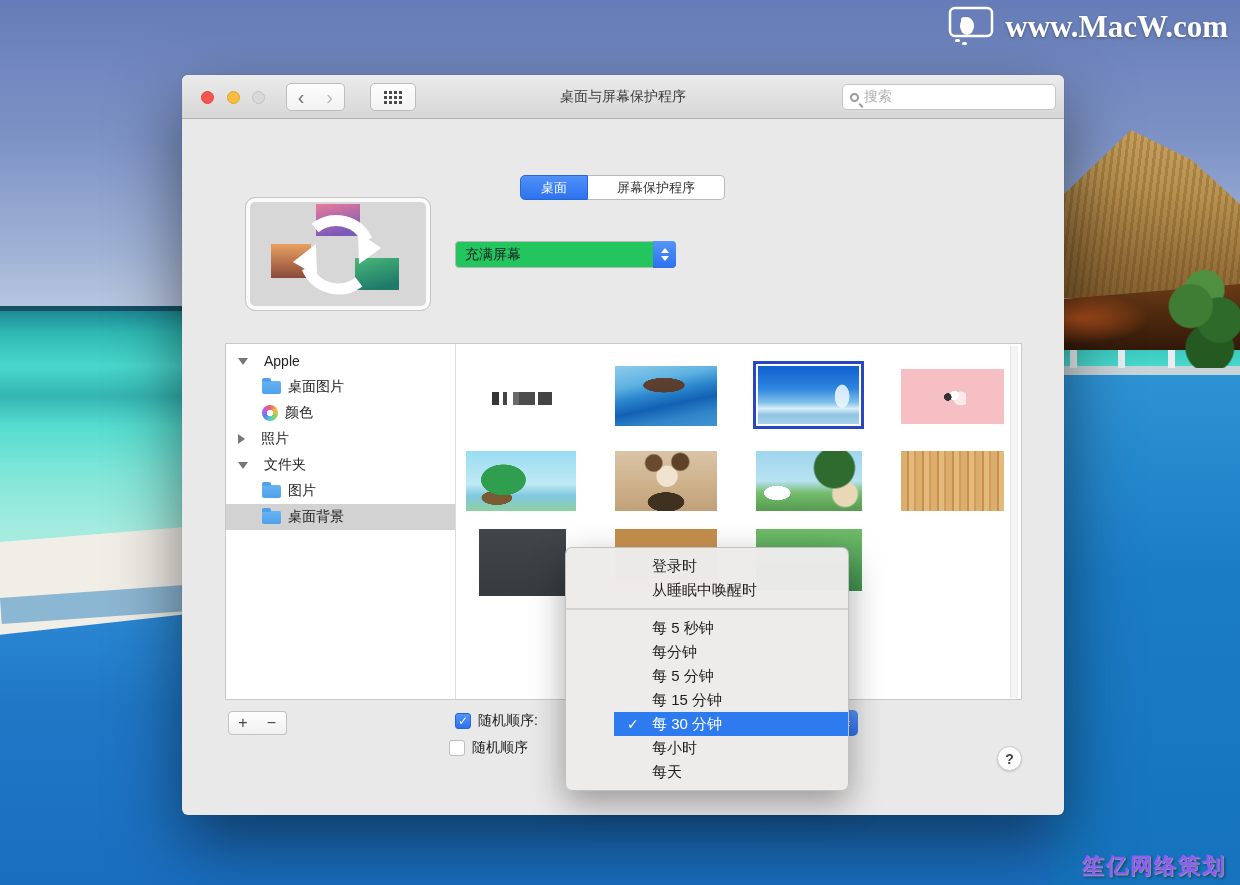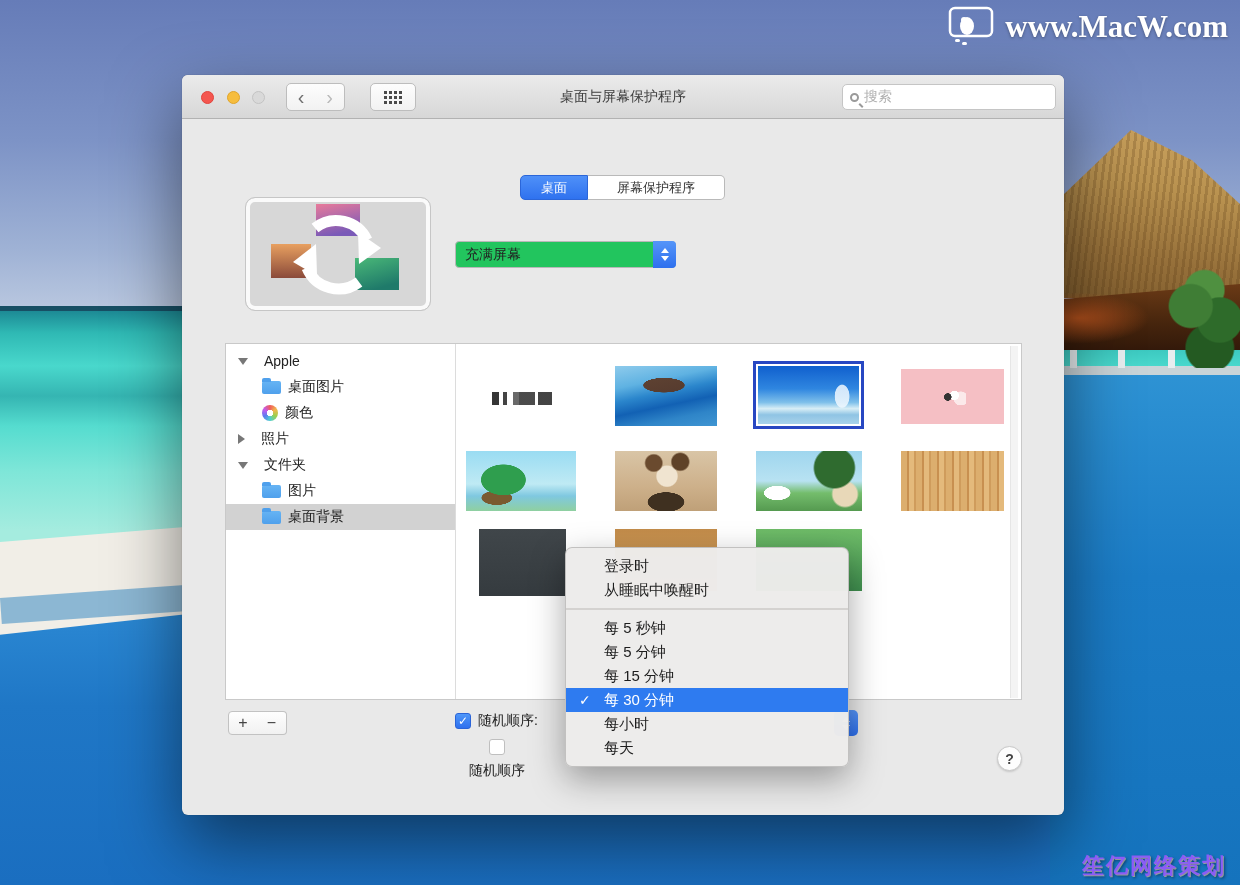--- a/index.html
+++ b/index.html
@@ -142,21 +142,21 @@
   .cb.off{background:#fff;border:1px solid #bfbfbf;color:rgba(0,0,0,0);}
   .helpbtn{position:absolute;left:815px;top:671px;width:25px;height:25px;border-radius:50%;background:#fdfdfd;
     border:1px solid #c9c9c9;box-shadow:0 1px 2px rgba(0,0,0,.15);color:#444;font-size:14px;font-weight:bold;
     display:flex;align-items:center;justify-content:center;padding:0;}
 
   
   .stepper-peek{position:absolute;left:834px;top:710px;width:24px;height:26px;z-index:45;border-radius:5px;
     background:linear-gradient(#5595f9,#2e70ee);display:flex;flex-direction:column;align-items:center;justify-content:center;gap:3px;}
   .menu{position:absolute;left:565px;top:547px;width:284px;z-index:50;background:rgba(237,236,235,.98);
     border:1px solid rgba(0,0,0,.18);border-radius:7px;box-shadow:0 12px 34px rgba(0,0,0,.35);padding:6px 0;}
-  .mi{height:24px;line-height:24px;padding-left:38px;font-size:15px;color:#1d1d1d;position:relative;white-space:nowrap;}
+  .mi{height:24px;line-height:24px;padding-left:38px;font-size:15px;color:#1d1d1d;position:relative;white-space:nowrap;margin-left:48px;}
   .mi.sel{background:#2e7bf0;color:#fff;}
   .mi .check{position:absolute;left:13px;top:0;font-size:14px;font-weight:bold;}
   .msep{height:2px;background:#d4d2d0;margin:6px 0;}
 </style>
 </head>
 <body>
 
 <div id="screen">
 
   <div class="bg">
@@ -314,38 +314,39 @@
 
     <button class="segbtn seg-add">+</button>
     <button class="segbtn seg-rem">−</button>
 
     <div class="cbrow" style="left:273px;top:637px;">
       <span class="cb on">
           <span>✓</span>
         </span>
       <span>随机顺序:</span>
     </div>
-    <div class="cbrow" style="left:287px;top:664px;flex-direction:column;">
+    <div class="cbrow" style="left:267px;top:664px;">
       <span class="cb off"></span>
       <span>随机顺序</span>
     </div>
 
     <button class="helpbtn">?</button>
   </div>
 
   <div class="stepper-peek">
     <i class="tri-up"></i>
     <i class="tri-dn"></i>
   </div>
 
   <div class="menu">
     <div class="mi">登录时</div>
     <div class="mi">从睡眠中唤醒时</div>
     <div class="msep"></div>
     <div class="mi">每 5 秒钟</div>
+    <div class="mi">每分钟</div>
     <div class="mi">每 5 分钟</div>
     <div class="mi">每 15 分钟</div>
     <div class="mi sel">
       <span class="check">✓</span>
       <span>每 30 分钟</span>
     </div>
     <div class="mi">每小时</div>
     <div class="mi">每天</div>
   </div>
 

